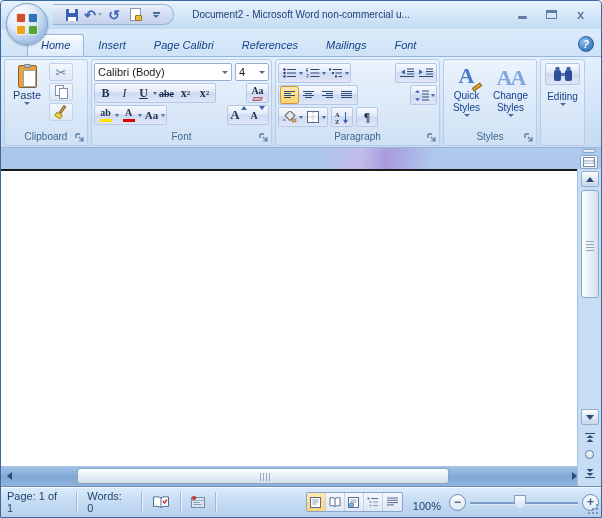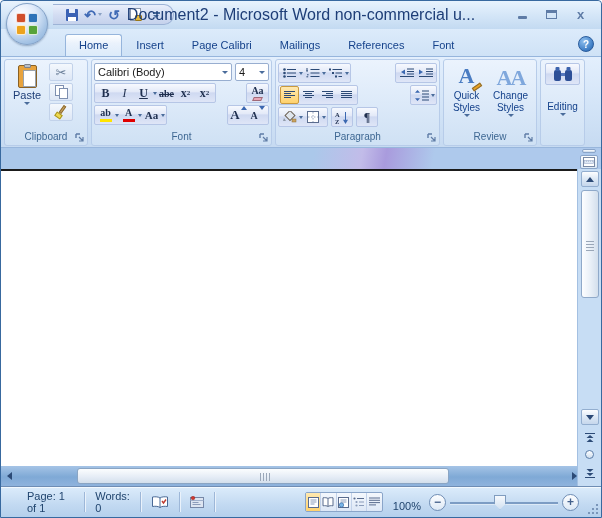--- a/index.html
+++ b/index.html
@@ -28,29 +28,29 @@
   .floppy { width:12px; height:12px; background:#3b62b5; border-radius:1px; position:relative; }
   .floppy i { position:absolute; left:3px; top:0; width:6px; height:4px; background:#e8eefa; }
   .floppy b { position:absolute; left:2px; bottom:0; width:8px; height:4px; background:#fff; }
   .doclock { width:11px; height:13px; background:#fff; border:1px solid #8a97ad; position:relative; }
   .doclock i { position:absolute; right:-2px; bottom:-1px; width:7px; height:6px; background:#e9bb3f; border:1px solid #9a7718; border-radius:1px; }
   .customize { display:flex; flex-direction:column; align-items:center; gap:1px; }
   .minibar { width:7px; height:2px; background:#4a6c9b; }
   .dar { width:0; height:0; border-left:3px solid transparent; border-right:3px solid transparent; border-top:3px solid #4a6c9b; }
   .dar.sm { border-left-width:2px; border-right-width:2px; border-top-width:3px; }
   .title-text { position:absolute; left:0; right:0; top:0; height:40px; line-height:28px;
-    text-align:center; font-size:16px; color:#1e3e77; pointer-events:none; }
+    text-align:center; font-size:10px; color:#1e3e77; pointer-events:none; }
   .win-controls { position:absolute; right:8px; top:5px; display:flex; gap:4px; z-index:5; }
   .winbtn { width:25px; height:17px; display:flex; align-items:center; justify-content:center; border-radius:2px; }
   .mini-glyph { width:9px; height:3px; background:#5f7ca6; border-radius:1px; margin-top:6px; }
   .max-glyph { width:11px; height:9px; border:1px solid #5f7ca6; border-top:3px solid #5f7ca6; background:transparent; }
   .close-glyph { font-size:13px; font-weight:bold; color:#5f7ca6; line-height:1; font-family:"Liberation Sans",sans-serif; }
   
-  .tabrow { height:27px; flex:0 0 27px; display:flex; align-items:flex-end; padding-left:64px;
-    background:linear-gradient(#dcebfb,#cfe2f6); position:relative; }
+  .tabrow { height:27px; flex:0 0 27px; display:flex; align-items:flex-end; padding-left:26px;
+    background:linear-gradient(#dcebfb,#cfe2f6); position:relative;font-style:italic; }
   .tab { height:22px; line-height:20px; padding:0 13px; color:#15428b; border:1px solid transparent; border-bottom:none; border-radius:3px 3px 0 0; }
   .tab.active { background:linear-gradient(#fdfeff,#eaf2fc 40%,#dcebfa); border-color:#96b5dc; font-weight:normal; position:relative; z-index:2; }
   .help-btn { position:absolute; right:7px; bottom:4px; width:16px; height:16px; border-radius:50%;
     background:radial-gradient(circle at 35% 30%, #8fc0ef, #3c7cc4 70%, #2a5c9c); border:1px solid #2a5c9c;
     color:#fff; font-weight:bold; font-size:10px; display:flex; align-items:center; justify-content:center; }
   
   .ribbon { height:92px; flex:0 0 92px; background:linear-gradient(#e3effd,#d0e2f6 65%,#c6daf1);
     border-top:1px solid #96b5dc; border-bottom:1px solid #98b6dc; display:flex; gap:3px; padding:2px 2px 1px 3px; }
   .group { border:1px solid #b7cce9; border-radius:3px; position:relative;
     background:linear-gradient(#ebf3fd,#dae8f8 60%,#cfe1f4); display:flex; flex-direction:column; padding:2px; }
@@ -98,21 +98,21 @@
   .bigbtn { display:flex; flex-direction:column; align-items:center; color:#15428b; font-size:10px; line-height:12px; text-align:center; padding:1px 2px; }
   .qs-icon { position:relative; height:26px; width:30px; }
   .qs-A { font-family:"Liberation Serif",serif; font-size:22px; line-height:24px; color:#4a7cc2; font-weight:bold; }
   .qs-brush { position:absolute; right:0; bottom:1px; width:10px; height:4px; background:#eca31f; border:1px solid #8c6c33; transform:rotate(-35deg); }
   .cs-A1 { font-family:"Liberation Serif",serif; font-size:22px; line-height:24px; color:#7fa7dc; font-weight:bold; letter-spacing:-2px; }
   .cs-icon { height:26px; display:flex; align-items:flex-end; }
   
   .g-editing { width:45px; }
   .edit-iconstrip { width:100%; height:22px; display:flex; align-items:center; justify-content:center;
     background:linear-gradient(#f7f9fe,#e4eaf8 42%,#cfd9f1 50%,#dfe6f7); border:1px solid #b6c6e6; border-radius:2px; }
-  .edit-label { margin-top:16px; color:#15428b; text-align:left; }
+  .edit-label { margin-top:6px; color:#15428b; text-align:left; }
   
   .subribbon { height:21px; flex:0 0 21px; position:relative;
     background:linear-gradient(100deg,#abc8ea 52%,#c2bce9 60%,#a99bdd 64%,#aec9ec 72%); }
   .split-handle { position:absolute; right:5px; top:1px; width:14px; height:4px; border-radius:2px;
     background:linear-gradient(#fdfeff,#c9d8ea); border:1px solid #8aa5c9; }
   .ruler-btn { position:absolute; right:3px; top:7px; width:18px; height:14px;
     background:linear-gradient(#fdfeff,#dce8f5); border:1px solid #8aa5c9; border-radius:2px;
     display:flex; align-items:center; justify-content:center; }
   
   .content { flex:1 1 auto; display:flex; min-height:0; }
@@ -132,21 +132,21 @@
   .tri-u { width:0;height:0;border-left:4px solid transparent;border-right:4px solid transparent;border-bottom:5px solid #2c4a76; }
   .tri-d { width:0;height:0;border-left:4px solid transparent;border-right:4px solid transparent;border-top:5px solid #2c4a76; }
   .vthumb { position:absolute; left:3px; top:21px; width:18px; height:108px; border-radius:3px;
     background:linear-gradient(90deg,#fdfeff,#e8eff7 55%,#d3dfec); border:1px solid #8fa9c9; }
   .vthumb i { position:absolute; top:50%; left:4px; height:1px; width:8px; background:#9aa7b8; box-shadow:0 -3px 0 #9aa7b8, 0 3px 0 #9aa7b8, 0 6px 0 #9aa7b8; }
   .browse-circle { position:absolute; left:7px; width:9px; height:9px; border-radius:50%;
     border:1px solid #5b7da8; background:linear-gradient(#fdfeff,#cfdded); }
   
   .statusbar { height:31px; flex:0 0 31px; border-top:1px solid #6f8db4;
     background:linear-gradient(#dcecfb,#c2d9f1 60%,#b5d0ec); box-shadow:inset 0 1px 0 #f3f9fe;
-    display:flex; align-items:center; padding:0 22px; font-size:11px; color:#21456e; position:relative; }
+    display:flex; align-items:center; padding:0 2px; font-size:11px; color:#21456e; position:relative; }
   .ssep { width:1px; height:20px; background:#9db7d8; box-shadow:1px 0 0 #eaf2fb; margin:0 6px; flex:0 0 1px; }
   .sbtn { height:20px; display:flex; align-items:center; justify-content:center; padding:0 4px; }
   .viewstrip { display:flex; border:1px solid #8aa5c9; border-radius:2px; overflow:hidden; margin-left:84px;
     background:linear-gradient(#f4f8fd,#dde7f6); }
   .vwbtn { width:19px; height:18px; display:flex; align-items:center; justify-content:center; border-right:1px solid #c2d2ea; }
   .vwbtn:last-child { border-right:none; }
   .vwbtn.active { background:linear-gradient(#ffe9b0,#ffd26e); }
   .zoomlabel { margin:8px 8px 0 10px; }
   .zoombtn { width:17px; height:17px; border-radius:50%; border:1px solid #6f8db4;
     background:linear-gradient(#fdfeff,#dce8f5); display:flex; align-items:center; justify-content:center;
@@ -210,22 +210,22 @@
       <span class="winbtn">
           <span class="close-glyph">x</span>
         </span>
     </div>
   </div>
 
   <div class="tabrow">
     <span class="tab active">Home</span>
     <span class="tab">Insert</span>
     <span class="tab">Page Calibri</span>
+    <span class="tab">References</span>
     <span class="tab">Mailings</span>
-    <span class="tab">References</span>
     <span class="tab">Font</span>
     <span class="help-btn">?</span>
   </div>
 
   <div class="ribbon">
 
     <div class="group g-clipboard">
       <div class="clip-body">
         <div class="paste-btn">
           <span class="clipboard-ic">
@@ -466,21 +466,21 @@
           <span class="dar"></span>
         </div>
         <div class="bigbtn">
           <span class="cs-icon">
             <span class="cs-A1">AA</span>
           </span>
           <span>Change Styles</span>
           <span class="dar"></span>
         </div>
       </div>
-      <div class="group-label">Review</div>
+      <div class="group-label">Styles</div>
       <span class="launcher">
         <svg width="10" height="10" viewBox="0 0 10 10">
             <path d="M1 1h4M1 1v4" stroke="#5f7ca6" stroke-width="1.4" fill="none"></path>
             <path d="M4 4l4 4M8 4v4h-4" stroke="#5f7ca6" stroke-width="1.2" fill="none"></path>
           </svg>
       </span>
     </div>
 
     <div class="group g-editing">
       <div class="bigbtn" style="width:100%">

